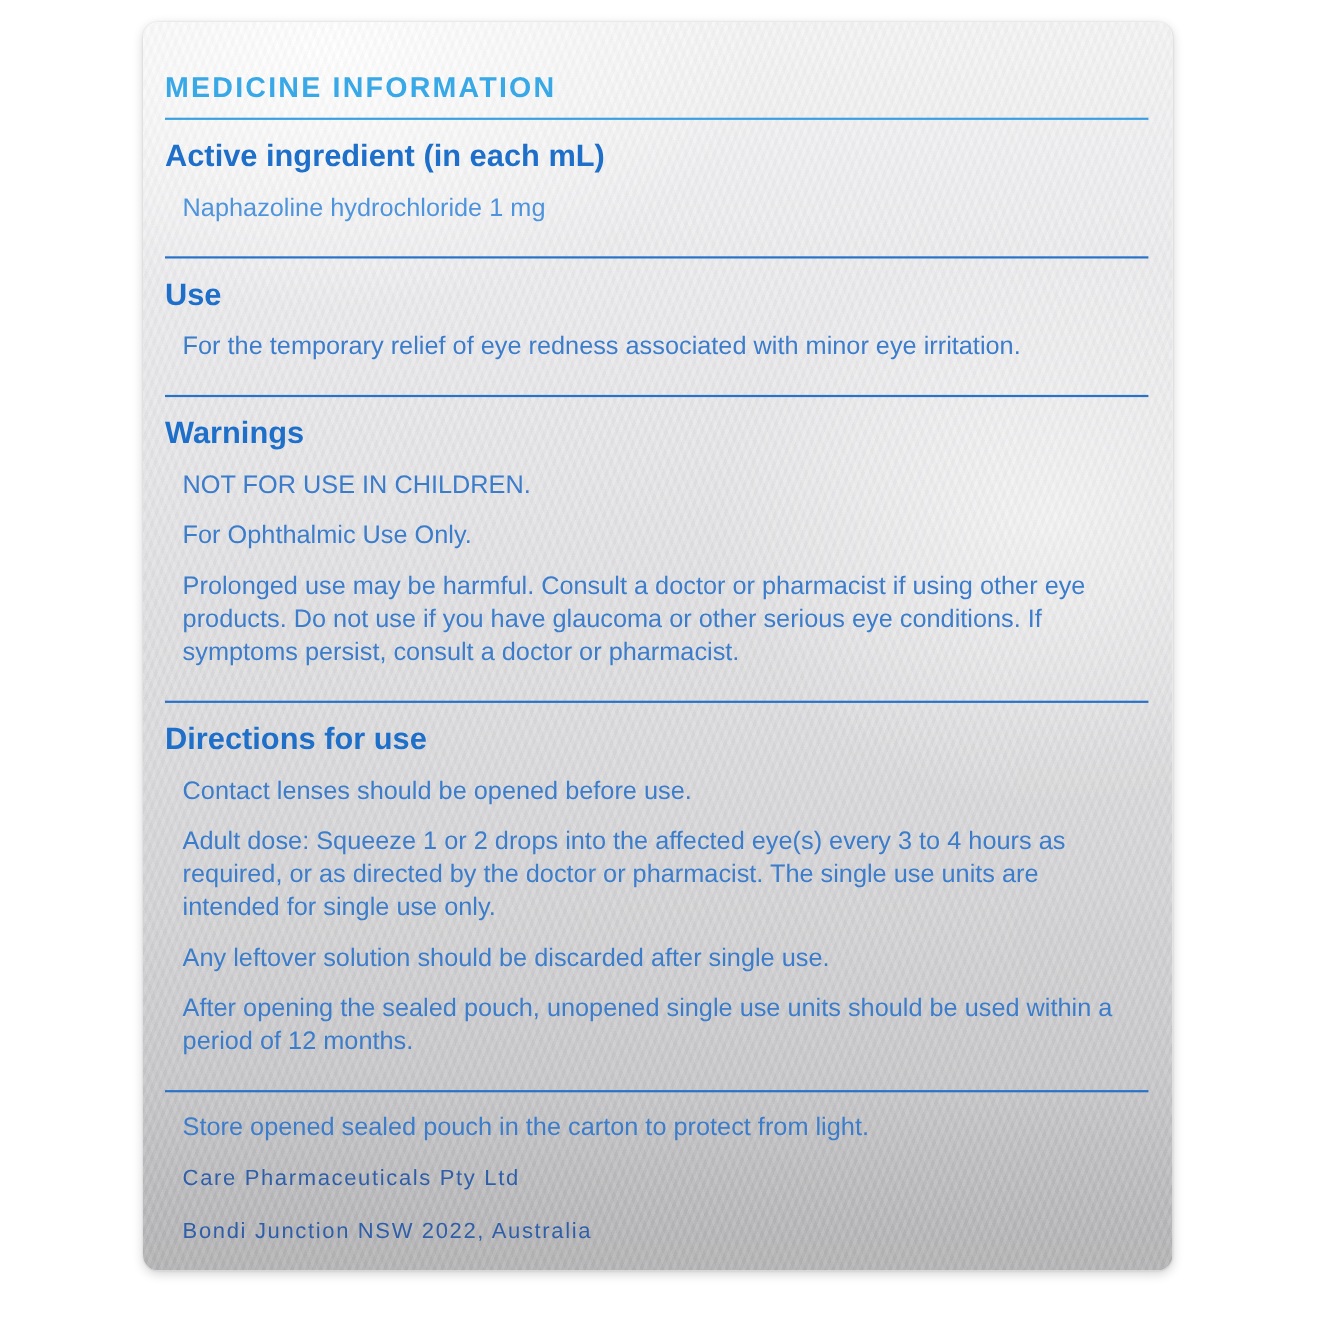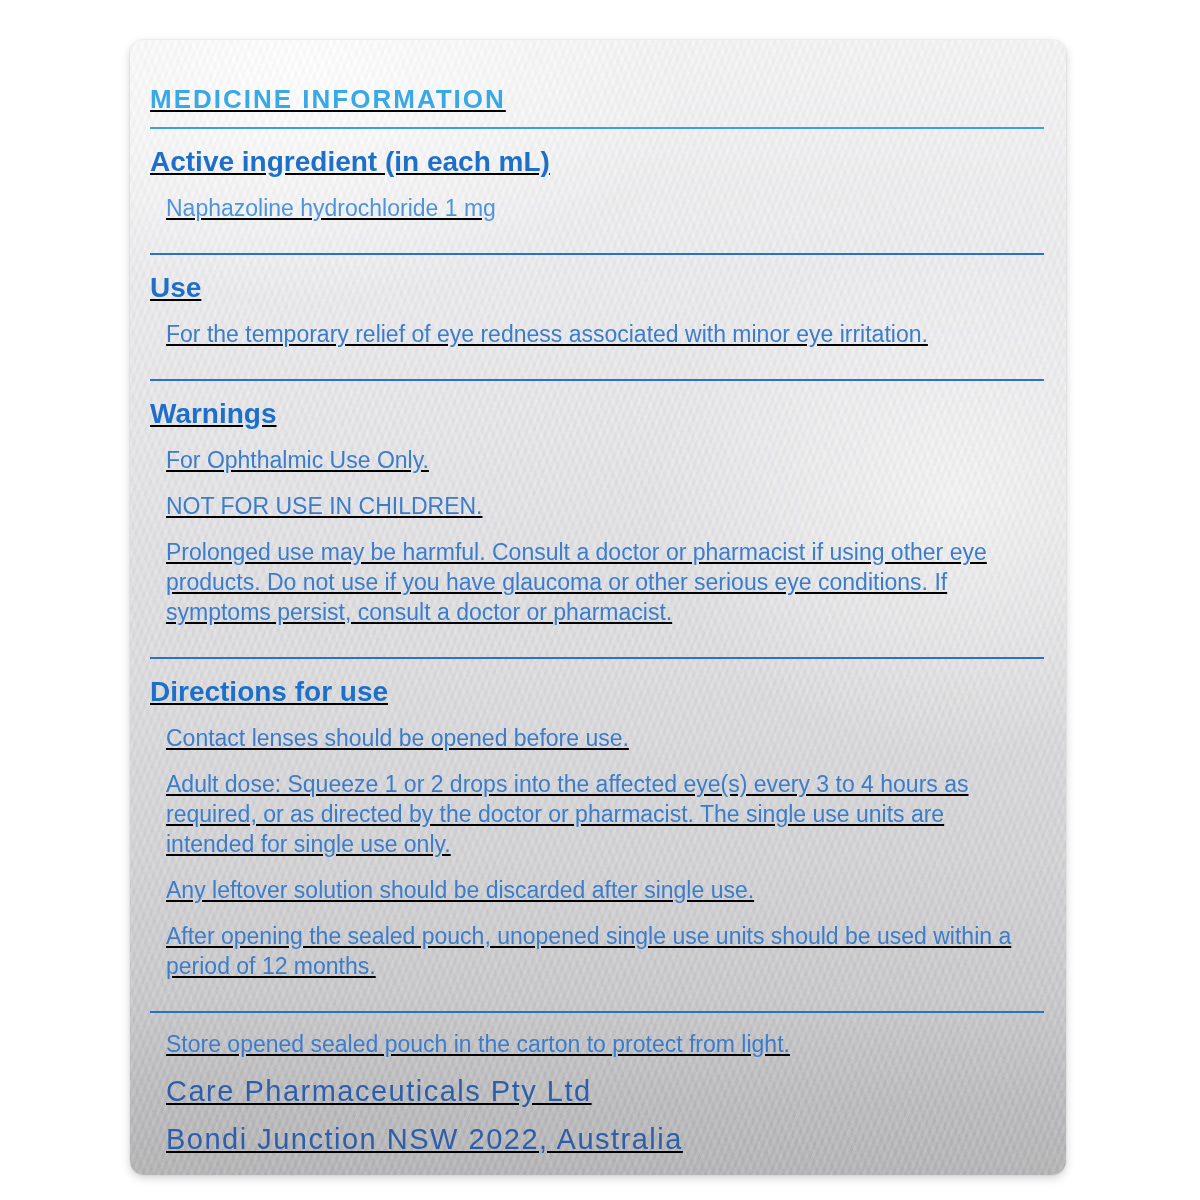--- a/index.html
+++ b/index.html
@@ -7,39 +7,38 @@
     padding: 0;
     width: 1200px;
     height: 1200px;
     background: #ffffff;
     font-family: "Liberation Sans", sans-serif;
     overflow: hidden;
   }
   .package {
     position: absolute;
     left: 130px;
-    top: 40px;
+    top: 20px;
     width: 936px;
     height: 1135px;
     border-radius: 14px;
     background:
       radial-gradient(ellipse 60% 30% at 18% 2%, rgba(255,255,255,0.95), rgba(255,255,255,0) 70%),
       radial-gradient(ellipse 50% 35% at 88% 40%, rgba(255,255,255,0.55), rgba(255,255,255,0) 65%),
       linear-gradient(180deg,
         #f4f4f5 0%,
         #ececee 18%,
         #e4e4e6 38%,
         #dcdcde 55%,
         #d4d4d6 70%,
         #c9c9cb 84%,
         #bcbcbe 93%,
         #b4b4b6 100%);
     box-shadow: 0 3px 10px rgba(0,0,0,0.18), 0 0 2px rgba(0,0,0,0.12);
     overflow: hidden;
-    text-decoration: underline;
   }
   
   .package::before {
     content: "";
     position: absolute;
     inset: 0;
     background:
       repeating-linear-gradient(112deg, rgba(255,255,255,0.10) 0 3px, rgba(0,0,0,0.025) 3px 6px),
       repeating-linear-gradient(68deg, rgba(255,255,255,0.06) 0 4px, rgba(0,0,0,0.02) 4px 8px);
     opacity: 0.7;
@@ -77,21 +76,21 @@
     color: #3b7ccb;
     margin: 16px;
   }
   .t.light { color: #4e94dc; }
   .sec { padding-bottom: 14px; }
   .company {
     margin-top: 16px;
     padding-bottom: 10px;
   }
   .company .t {
-    font-size: 29px;
+    font-size: 20px;
     line-height: 32px;
     letter-spacing: 1.5px;
     color: #2f5ea8;
   }
   .legal { margin-top: 20px; }
   .legal .t {
     font-size: 21px;
     line-height: 30px;
     letter-spacing: 0.5px;
     color: #2f5ea8;
@@ -120,22 +119,22 @@
     <hr class="rule">
 
     <div class="sec">
       <div class="h">Use</div>
       <p class="t">For the temporary relief of eye redness associated with minor eye irritation.</p>
     </div>
     <hr class="rule">
 
     <div class="sec">
       <div class="h">Warnings</div>
+      <p class="t">NOT FOR USE IN CHILDREN.</p>
       <p class="t">For Ophthalmic Use Only.</p>
-      <p class="t">NOT FOR USE IN CHILDREN.</p>
       <p class="t">Prolonged use may be harmful. Consult a doctor or pharmacist if using other eye products. Do not use if you have glaucoma or other serious eye conditions. If symptoms persist, consult a doctor or pharmacist.</p>
     </div>
     <hr class="rule">
 
     <div class="sec">
       <div class="h">Directions for use</div>
       <p class="t">Contact lenses should be opened before use.</p>
       <p class="t">Adult dose: Squeeze 1 or 2 drops into the affected eye(s) every 3 to 4 hours as required, or as directed by the doctor or pharmacist. The single use units are intended for single use only.</p>
       <p class="t">Any leftover solution should be discarded after single use.</p>
       <p class="t">After opening the sealed pouch, unopened single use units should be used within a period of 12 months.</p>

